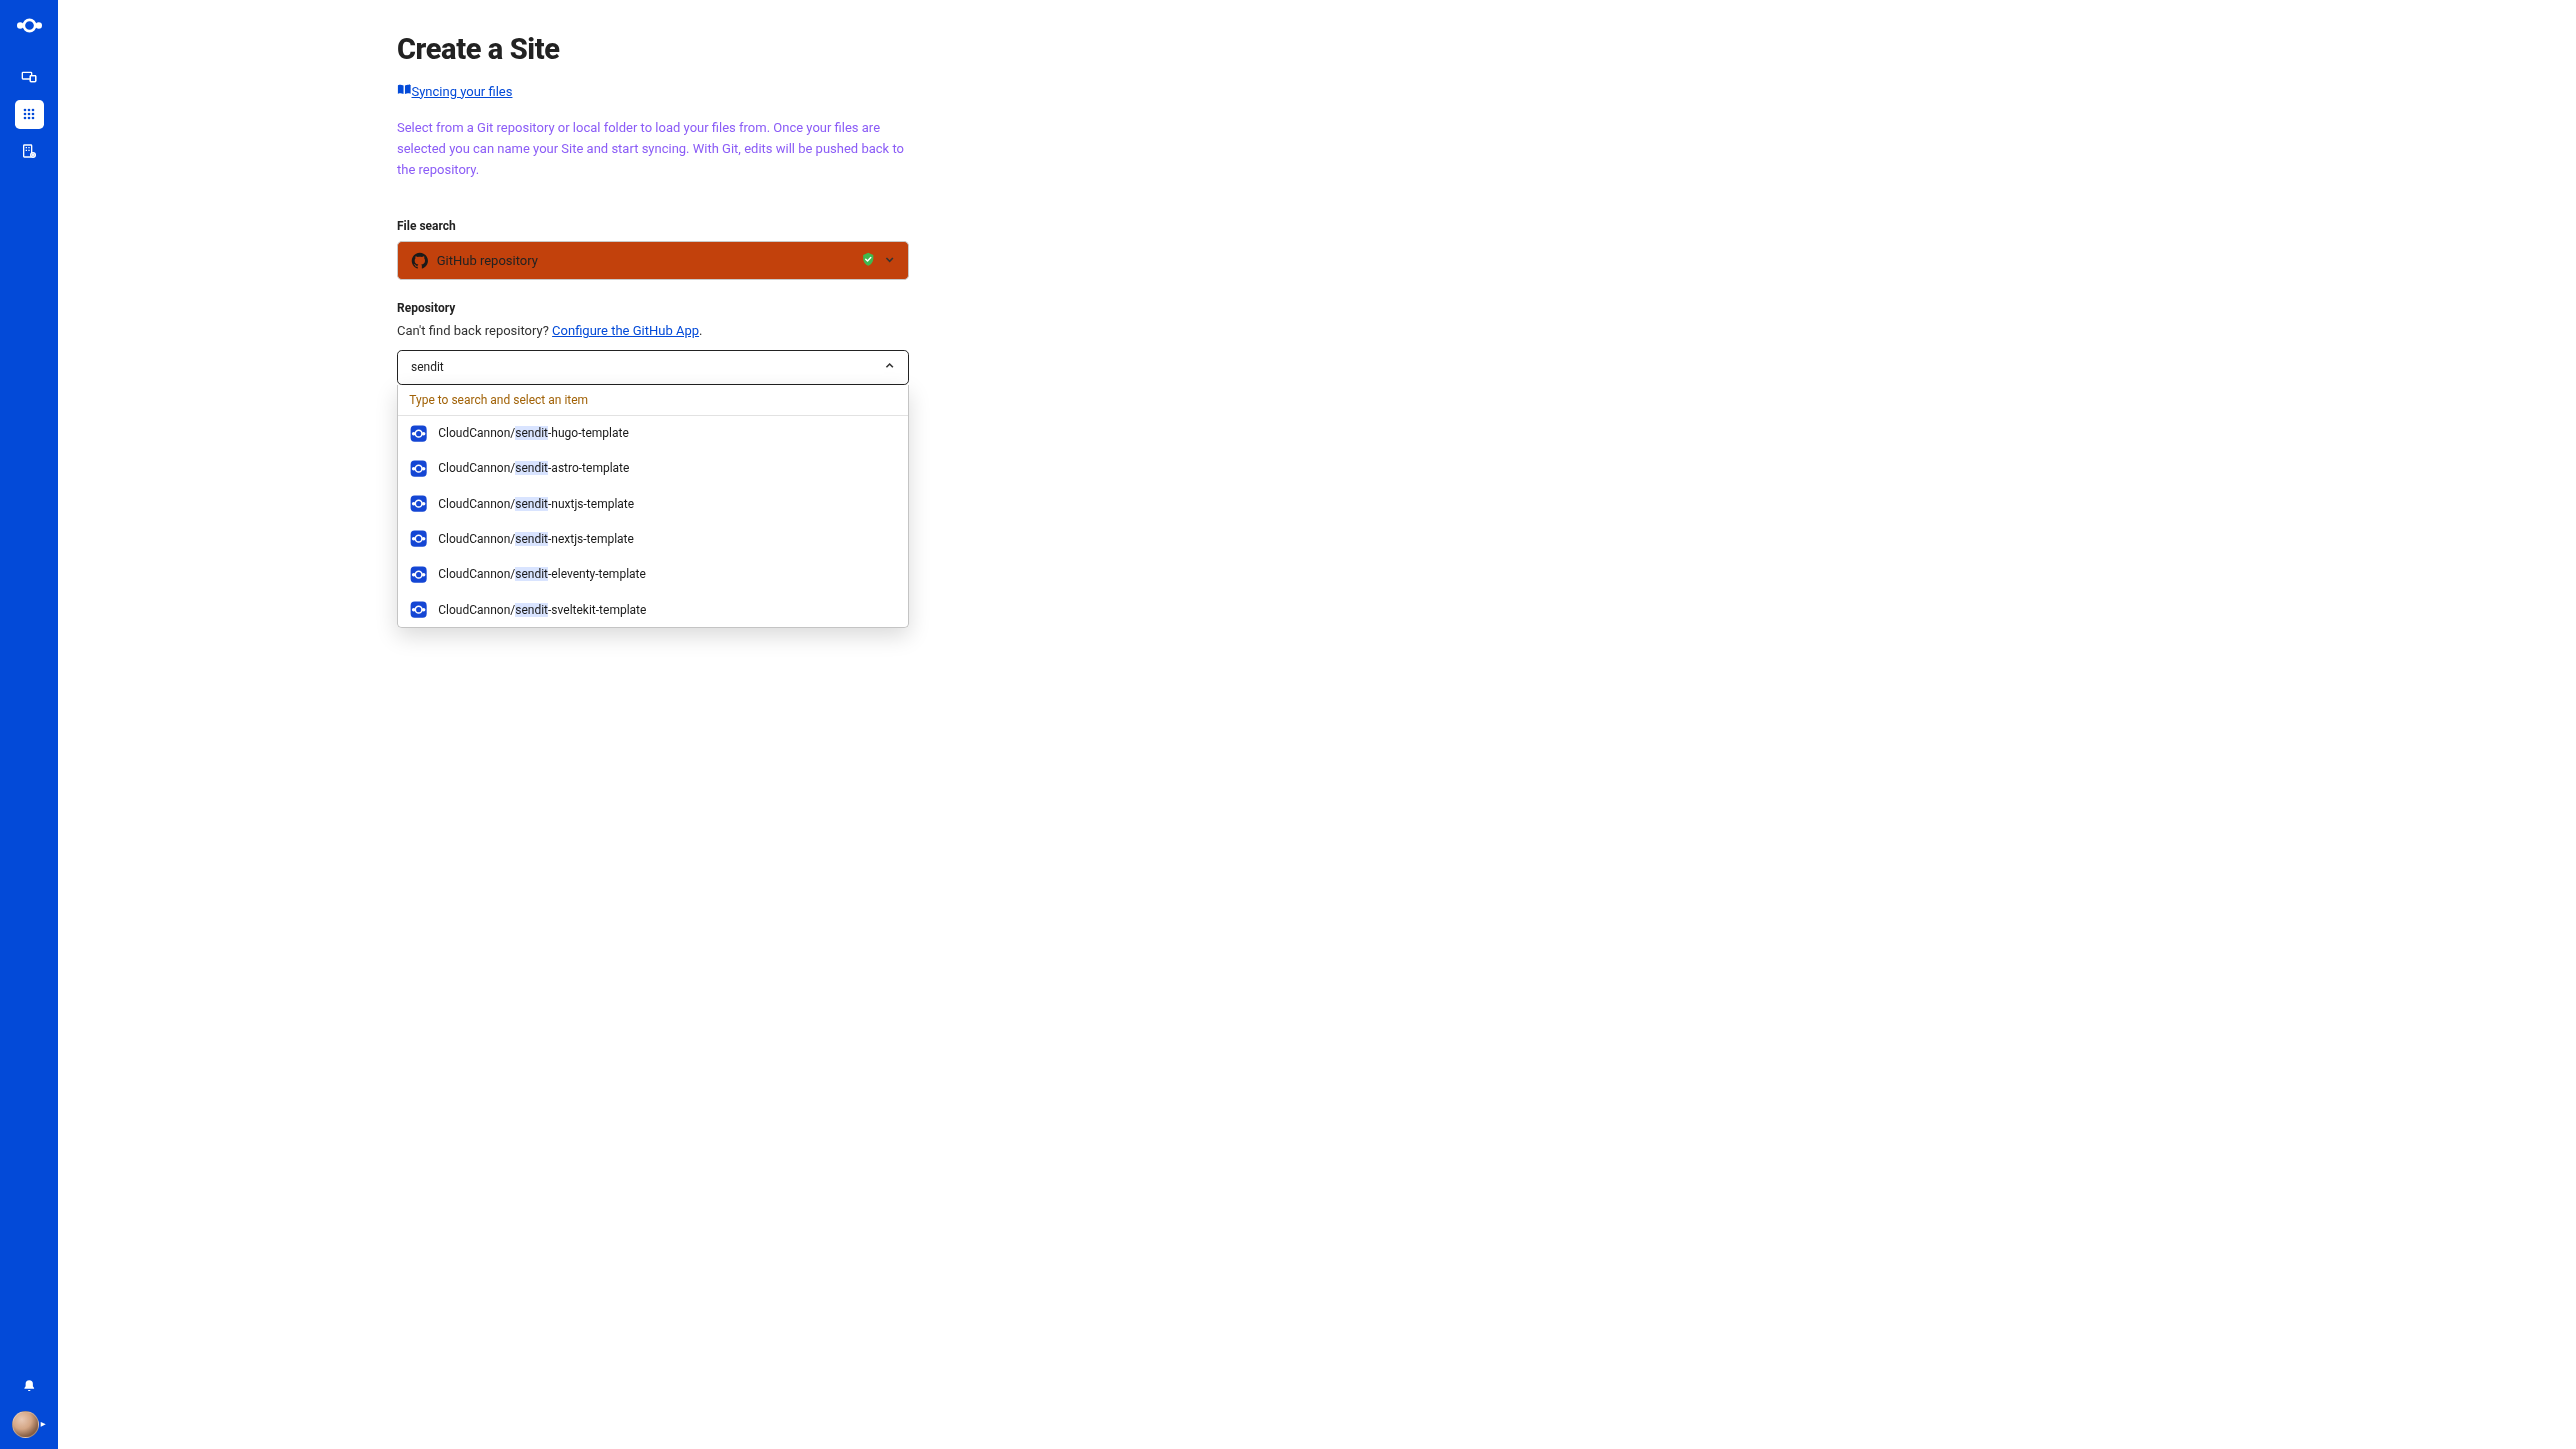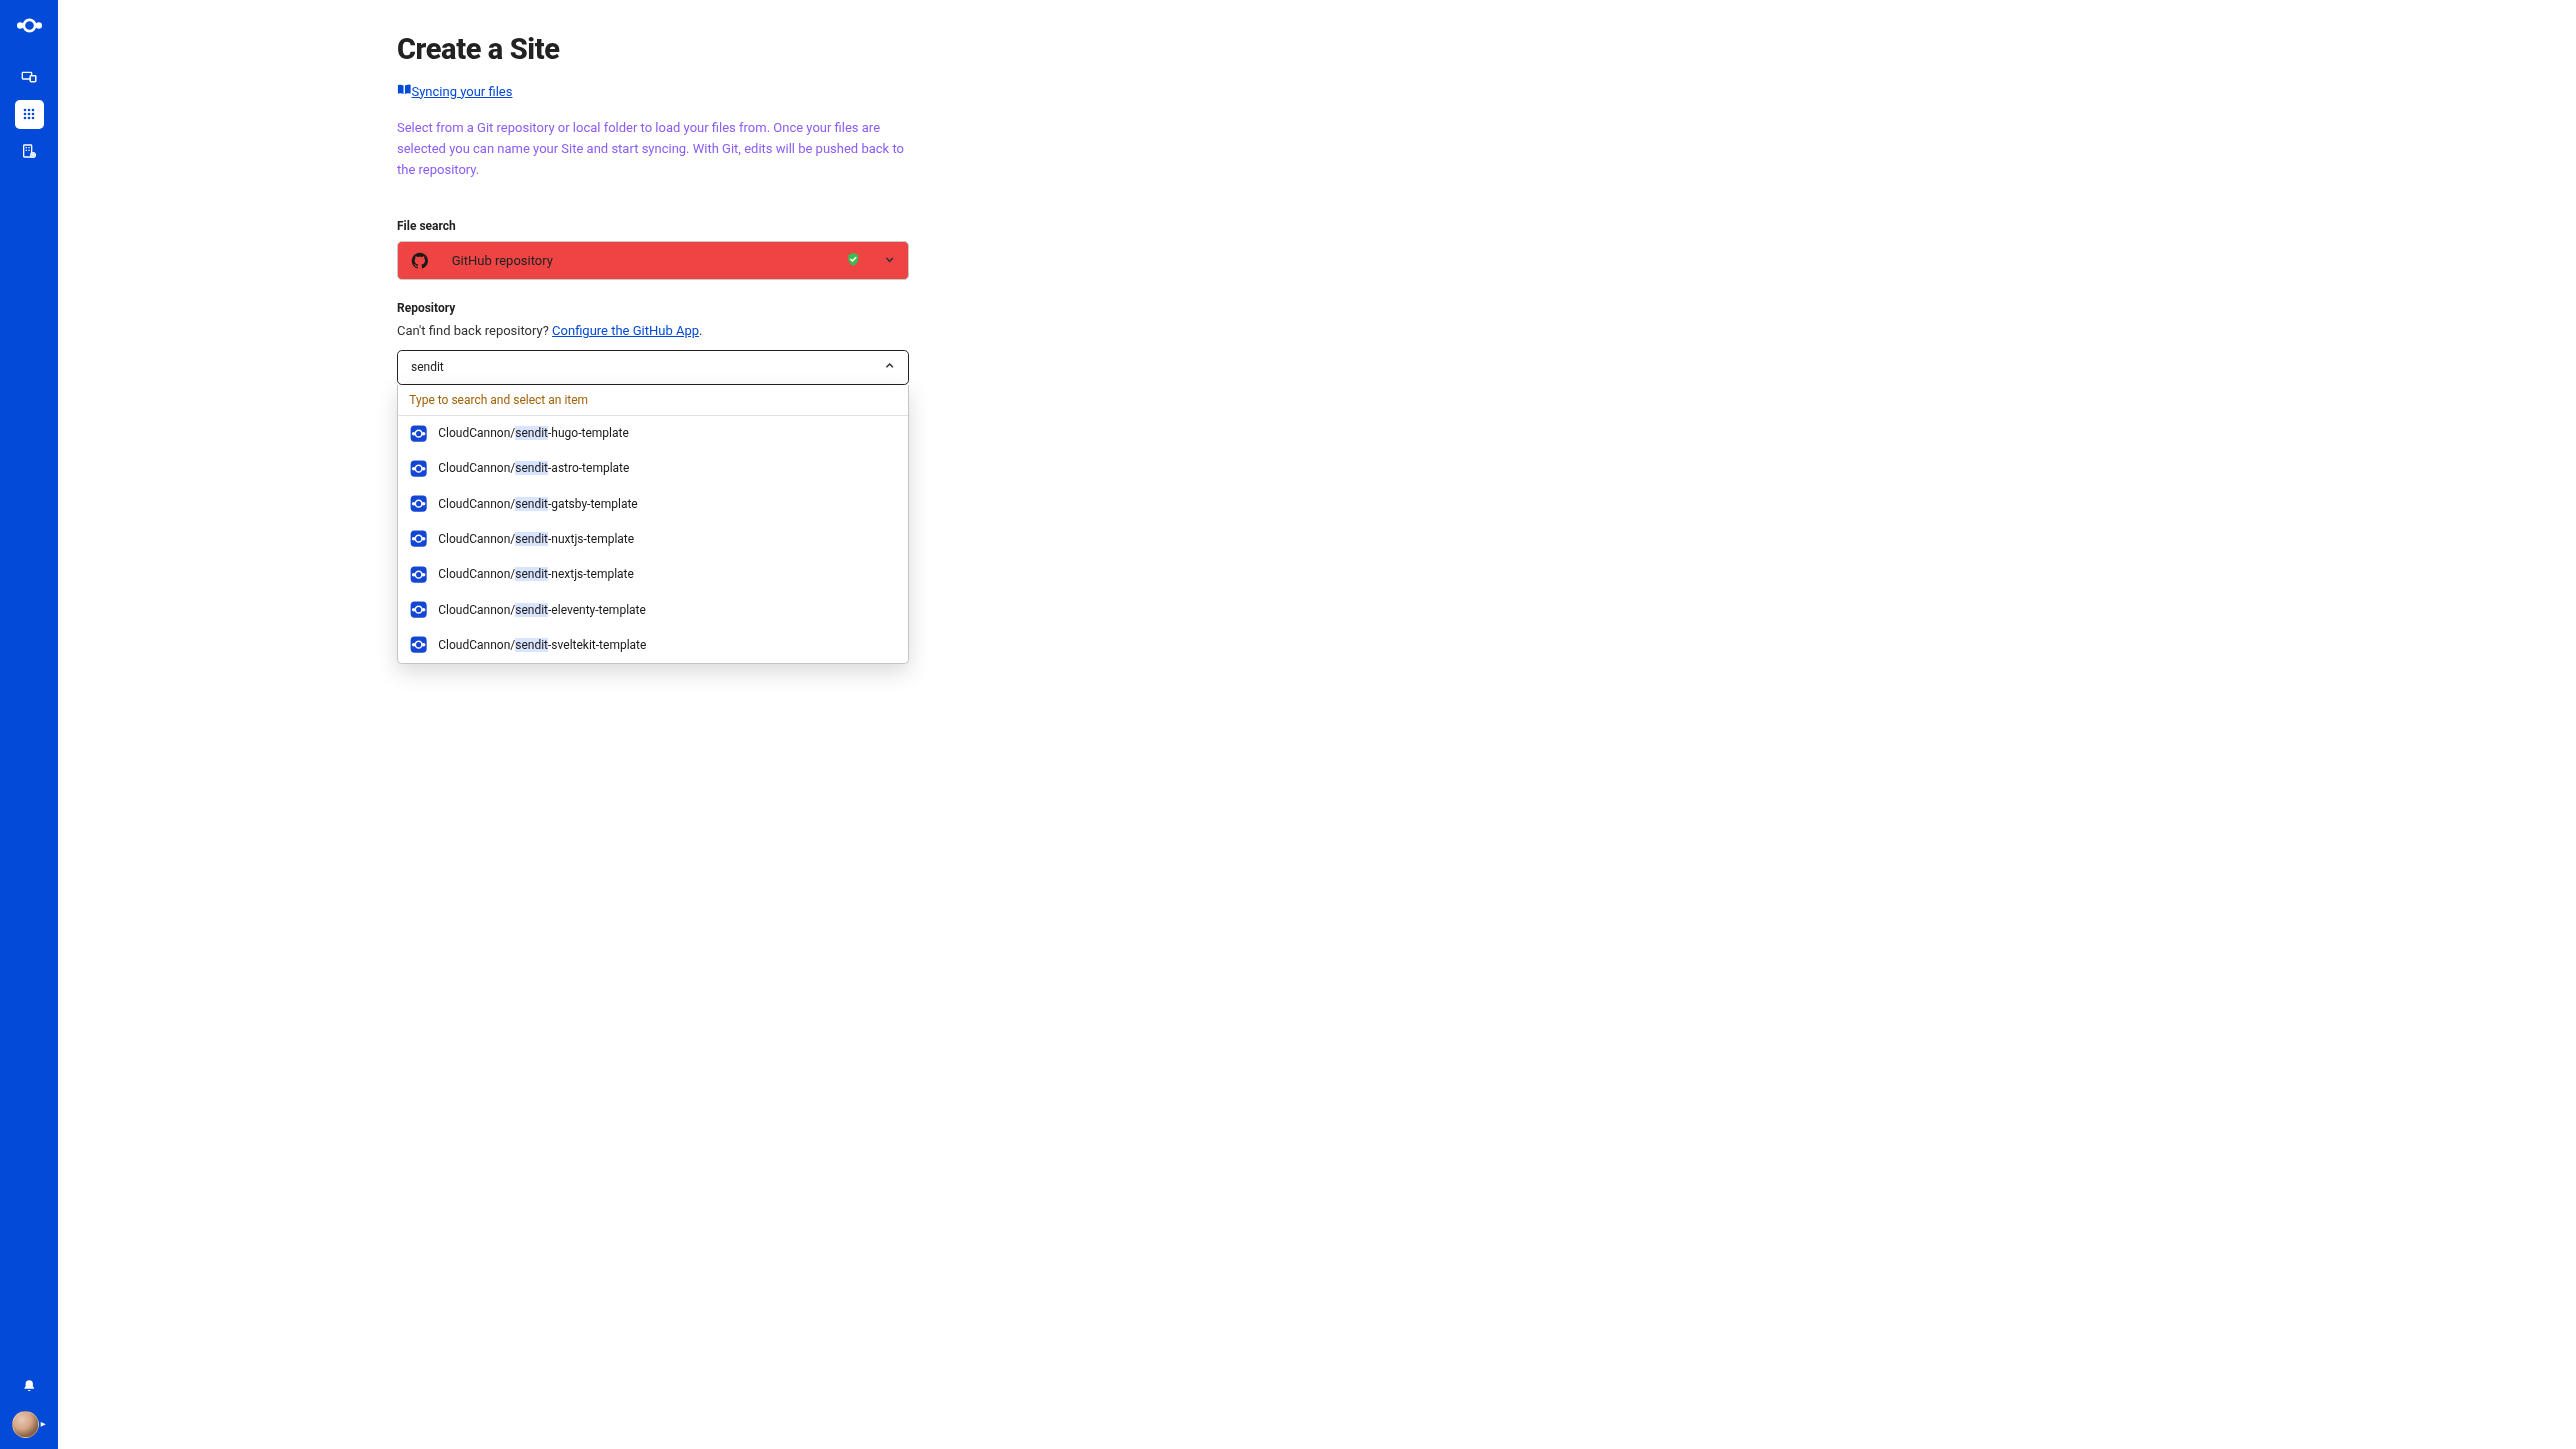--- a/index.html
+++ b/index.html
@@ -51,24 +51,24 @@
 .desc { font-size: 13px; line-height: 1.6; color: #8b5cf6; margin-bottom: 39px; }
 
 .field-label { font-size: 12px; font-weight: 700; color: #222; margin-bottom: 8px; }
 
 .select-box {
   border: 0.8px solid #c9c9c9;
   border-radius: 4.8px;
   padding: 9.7px 13px;
   display: flex;
   align-items: center;
-  gap: 23px;
+  gap: 8px;
   cursor: pointer;
   margin-bottom: 21px;
-  background: #ef4444;
+  background: #c2410c;
 }
 .select-box .github-icon svg { width: 17.7px; height: 17.7px; display: block; }
 .select-box .label { flex: 1; font-size: 13px; color: #222; }
 .shield-icon svg { width: 14.5px; height: 14.5px; }
 .chevron { color: #333; }
 .chevron svg { width: 11.3px; height: 11.3px; }
 
 .subtext { font-size: 13px; color: #333; margin-bottom: 11.3px; }
 .subtext a { color: #034ad8; text-decoration: underline; }
 
@@ -258,31 +258,20 @@
               </div>
               <div class="dropdown-item">
                 <span class="repo-icon">
                   <svg viewBox="0 0 24 24" fill="none">
   <rect x="2" y="2" width="20" height="20" rx="5" fill="#1446d4"></rect>
   <circle cx="12" cy="12" r="4.2" stroke="#fff" stroke-width="2"></circle>
   <circle cx="5.8" cy="12" r="2.2" fill="#fff"></circle>
   <circle cx="18.2" cy="12" r="2.2" fill="#fff"></circle>
 </svg>
                 </span>
-                <span class="repo-name"><span>CloudCannon/</span><span class="hl">sendit</span><span>-gatsby-template</span></span>
-              </div>
-              <div class="dropdown-item">
-                <span class="repo-icon">
-                  <svg viewBox="0 0 24 24" fill="none">
-  <rect x="2" y="2" width="20" height="20" rx="5" fill="#1446d4"></rect>
-  <circle cx="12" cy="12" r="4.2" stroke="#fff" stroke-width="2"></circle>
-  <circle cx="5.8" cy="12" r="2.2" fill="#fff"></circle>
-  <circle cx="18.2" cy="12" r="2.2" fill="#fff"></circle>
-</svg>
-                </span>
                 <span class="repo-name"><span>CloudCannon/</span><span class="hl">sendit</span><span>-nuxtjs-template</span></span>
               </div>
               <div class="dropdown-item">
                 <span class="repo-icon">
                   <svg viewBox="0 0 24 24" fill="none">
   <rect x="2" y="2" width="20" height="20" rx="5" fill="#1446d4"></rect>
   <circle cx="12" cy="12" r="4.2" stroke="#fff" stroke-width="2"></circle>
   <circle cx="5.8" cy="12" r="2.2" fill="#fff"></circle>
   <circle cx="18.2" cy="12" r="2.2" fill="#fff"></circle>
 </svg>

